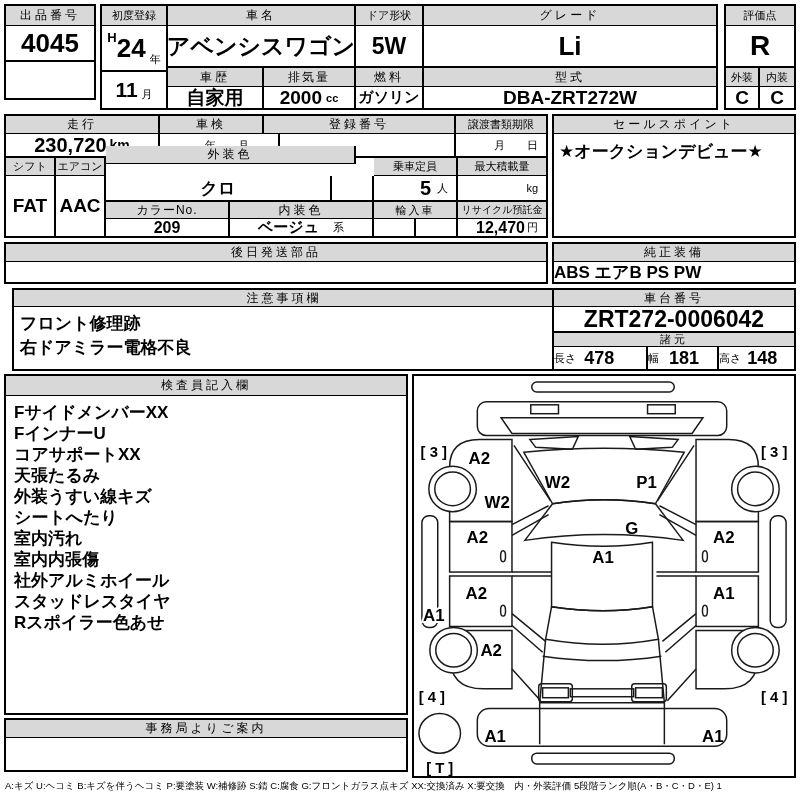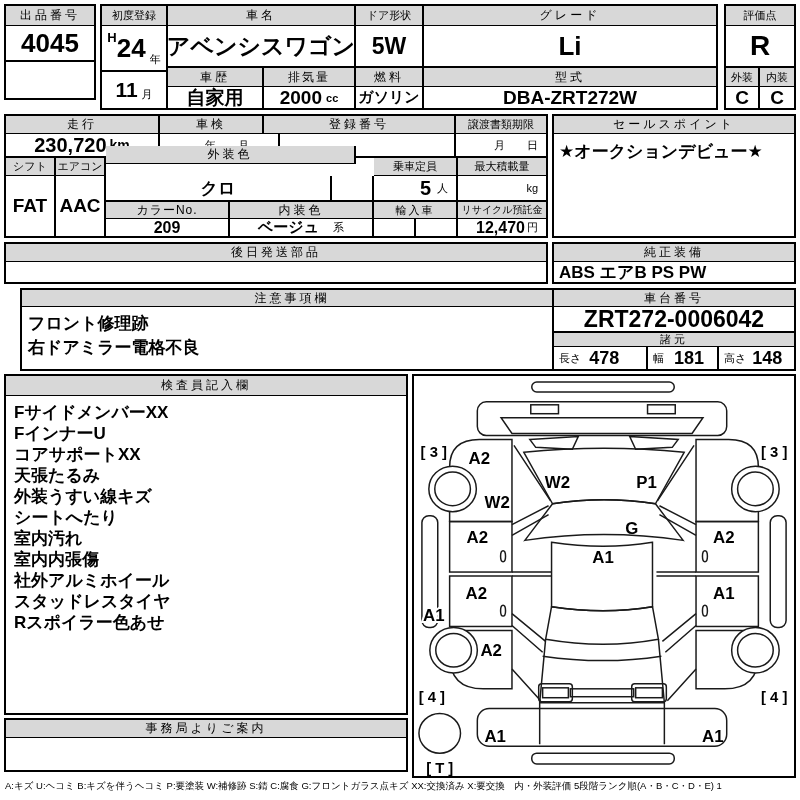--- a/index.html
+++ b/index.html
@@ -14,21 +14,21 @@
   .v{font-weight:bold;}
   .nr{border-right:none!important;}
   .nb{border-bottom:none!important;}
   .ls0{letter-spacing:0!important;}
   .ls1{letter-spacing:1px!important;}
   .ls2{letter-spacing:2px!important;}
   .f10{font-size:10px!important;}
   .f11{font-size:11px!important;}
   .small{font-size:11px;font-weight:normal;}
   .unit{font-size:11px;font-weight:bold;margin-left:4px;}
-  .left{justify-content:flex-start;padding-left:5px;}
+  .left{justify-content:flex-start;}
   .right{justify-content:flex-end;padding-right:8px;}
   .legend{position:absolute;left:5px;top:780px;width:792px;font-size:9.5px;white-space:nowrap;}
   svg text{font-family:"Liberation Sans","DejaVu Sans",sans-serif;font-weight:bold;}
   .mark{font-size:17px;}
   .bracket{font-size:15px;}
 </style>
 </head>
 <body>
 
 <div id="sheet">
@@ -168,21 +168,21 @@
     <div class="cell nr nb" style="left:0;top:18px;width:540px;height:20px"></div>
   </div>
 
   <div class="box" style="left:552px;top:242px;width:244px;height:42px">
     <div class="hd nr" style="left:0;top:0;width:240px;height:18px">純正装備</div>
     <div class="cell nr nb left" style="left:0;top:18px;width:240px;height:20px;font-size:17px">
         <span class="v">ABS エアB PS PW</span>
       </div>
   </div>
 
-  <div class="box" style="left:20px;top:288px;width:658px;height:83px">
+  <div class="box" style="left:12px;top:288px;width:658px;height:83px">
     <div class="hd nr" style="left:0;top:0;width:540px;height:17px">注意事項欄</div>
     <div style="position:absolute;left:6px;top:22px;font-size:17px;font-weight:bold;line-height:24px">
       <div>フロント修理跡</div>
       <div>右ドアミラー電格不良</div>
     </div>
   </div>
 
   <div class="box" style="left:552px;top:288px;width:244px;height:83px">
     <div class="hd nr" style="left:0;top:0;width:240px;height:17px">車台番号</div>
     <div class="cell nr" style="left:0;top:17px;width:240px;height:26px;font-size:23px">

